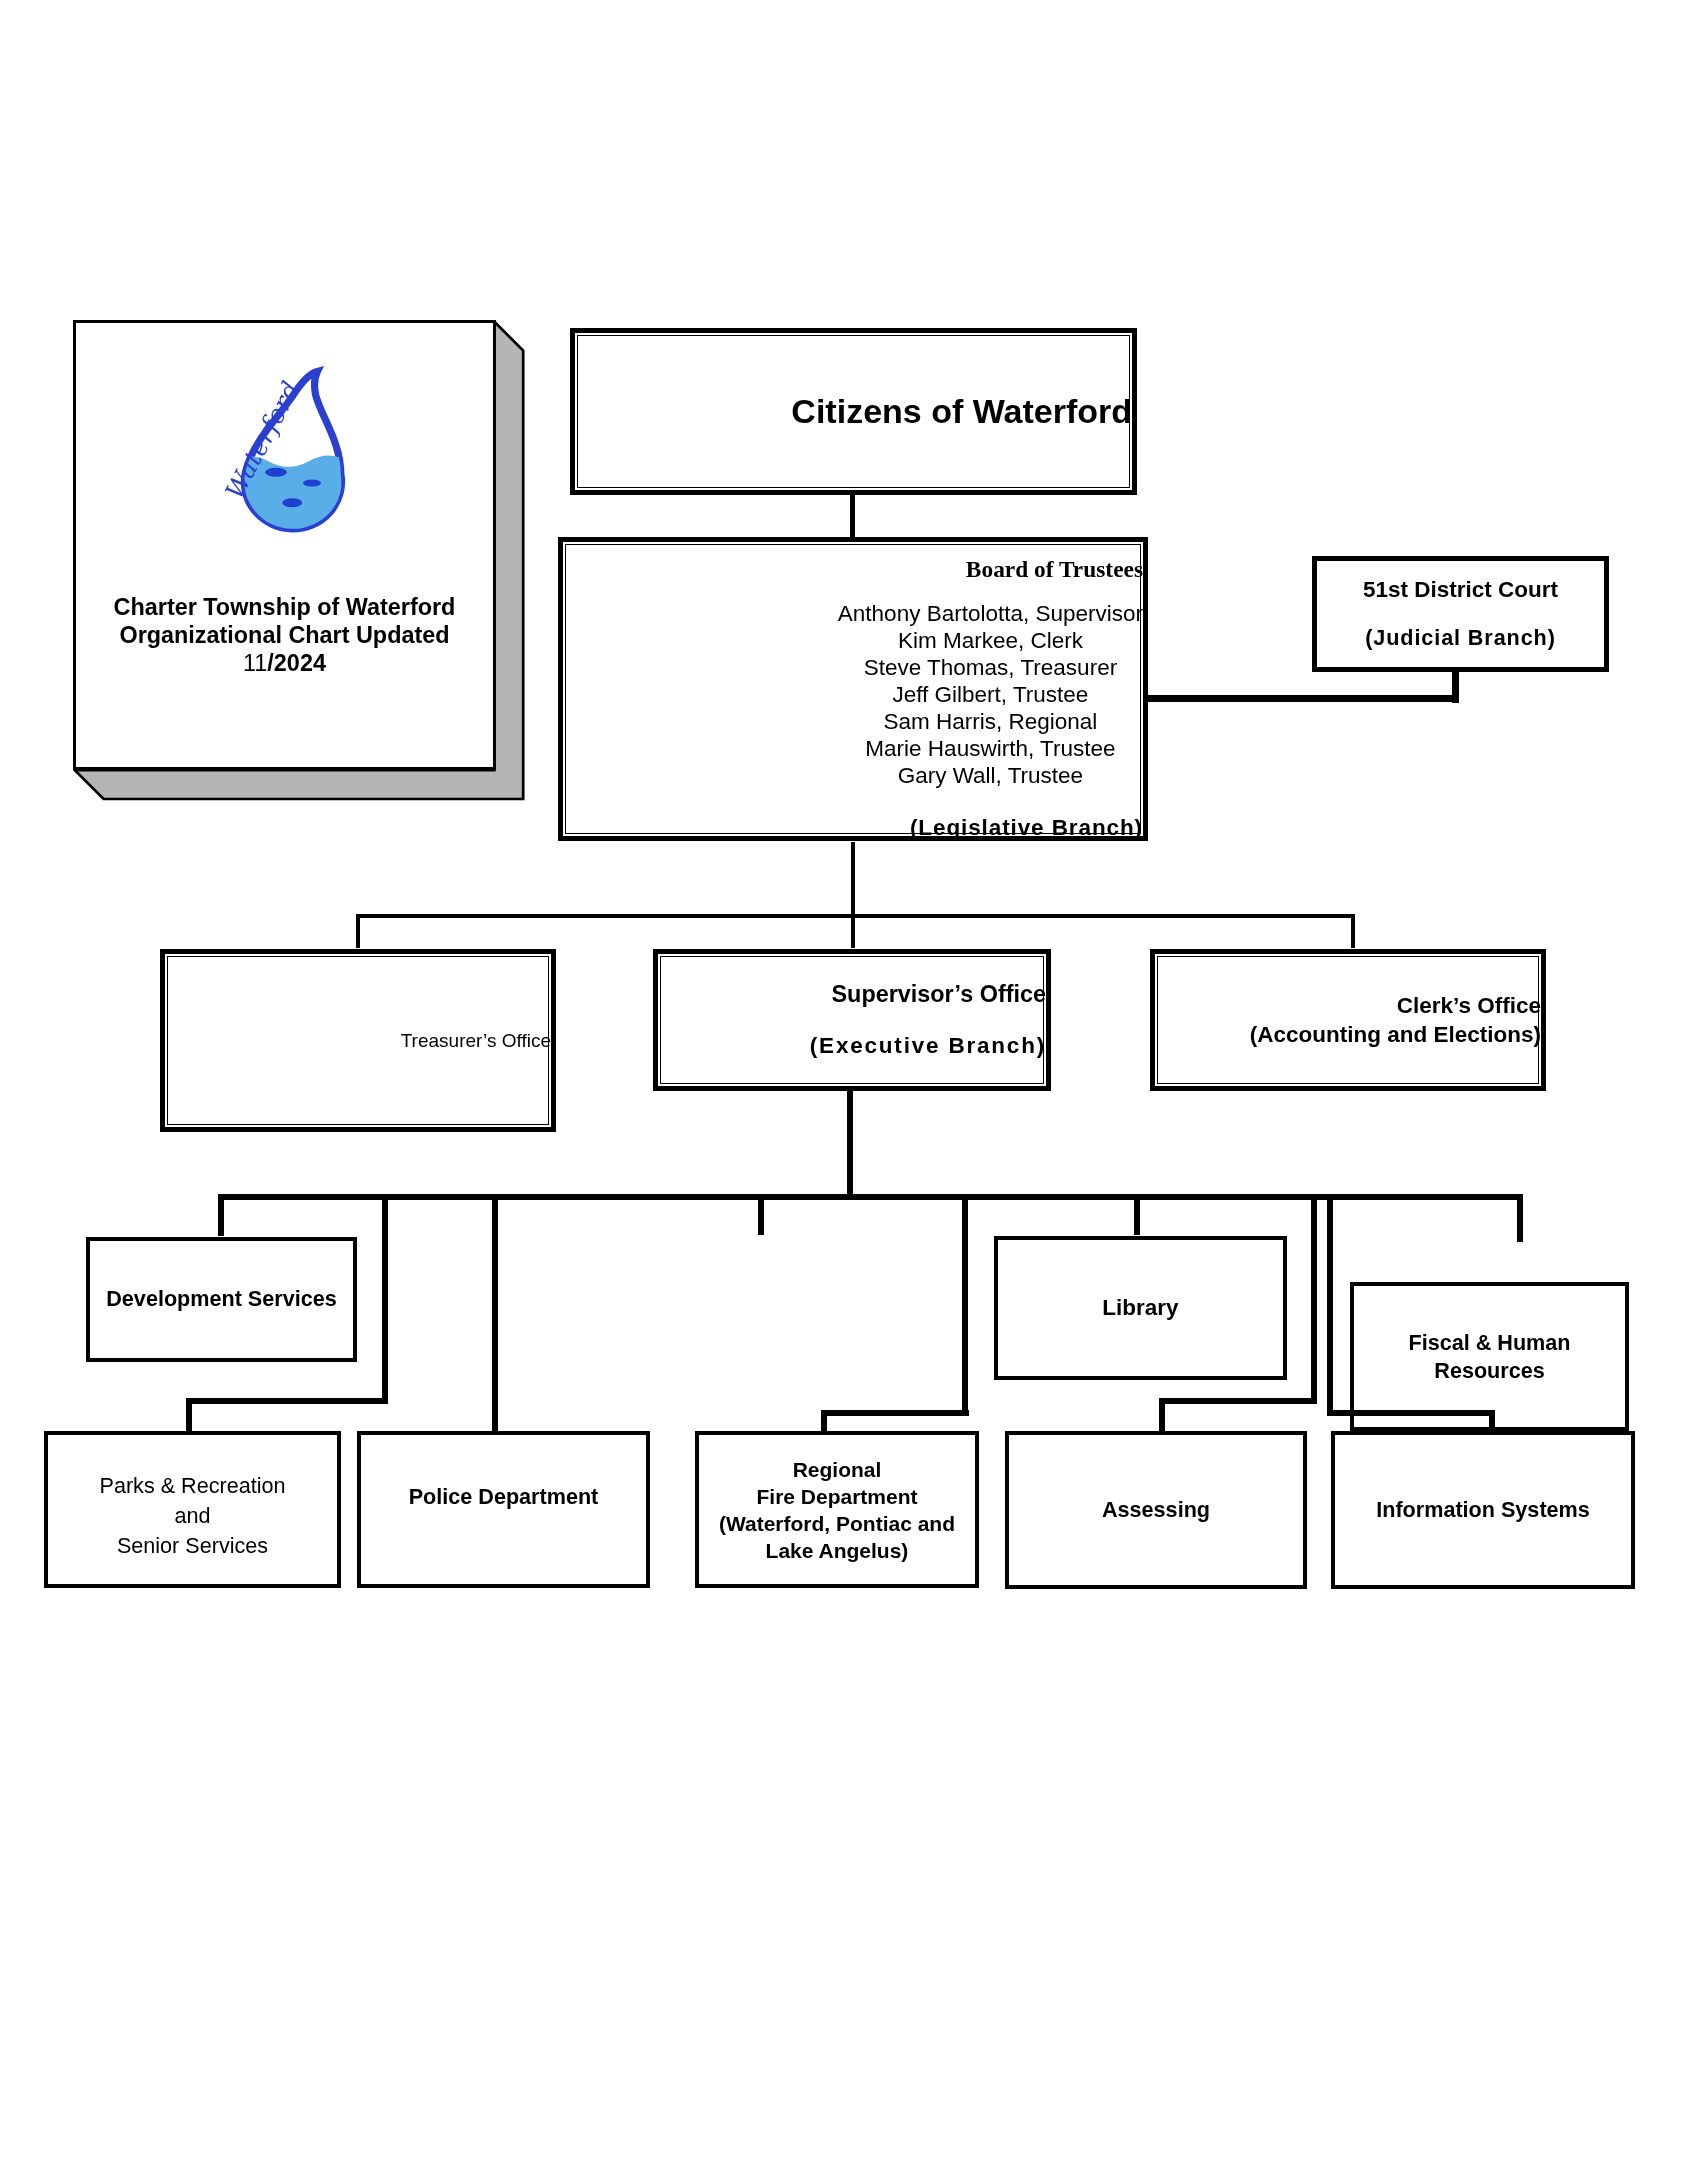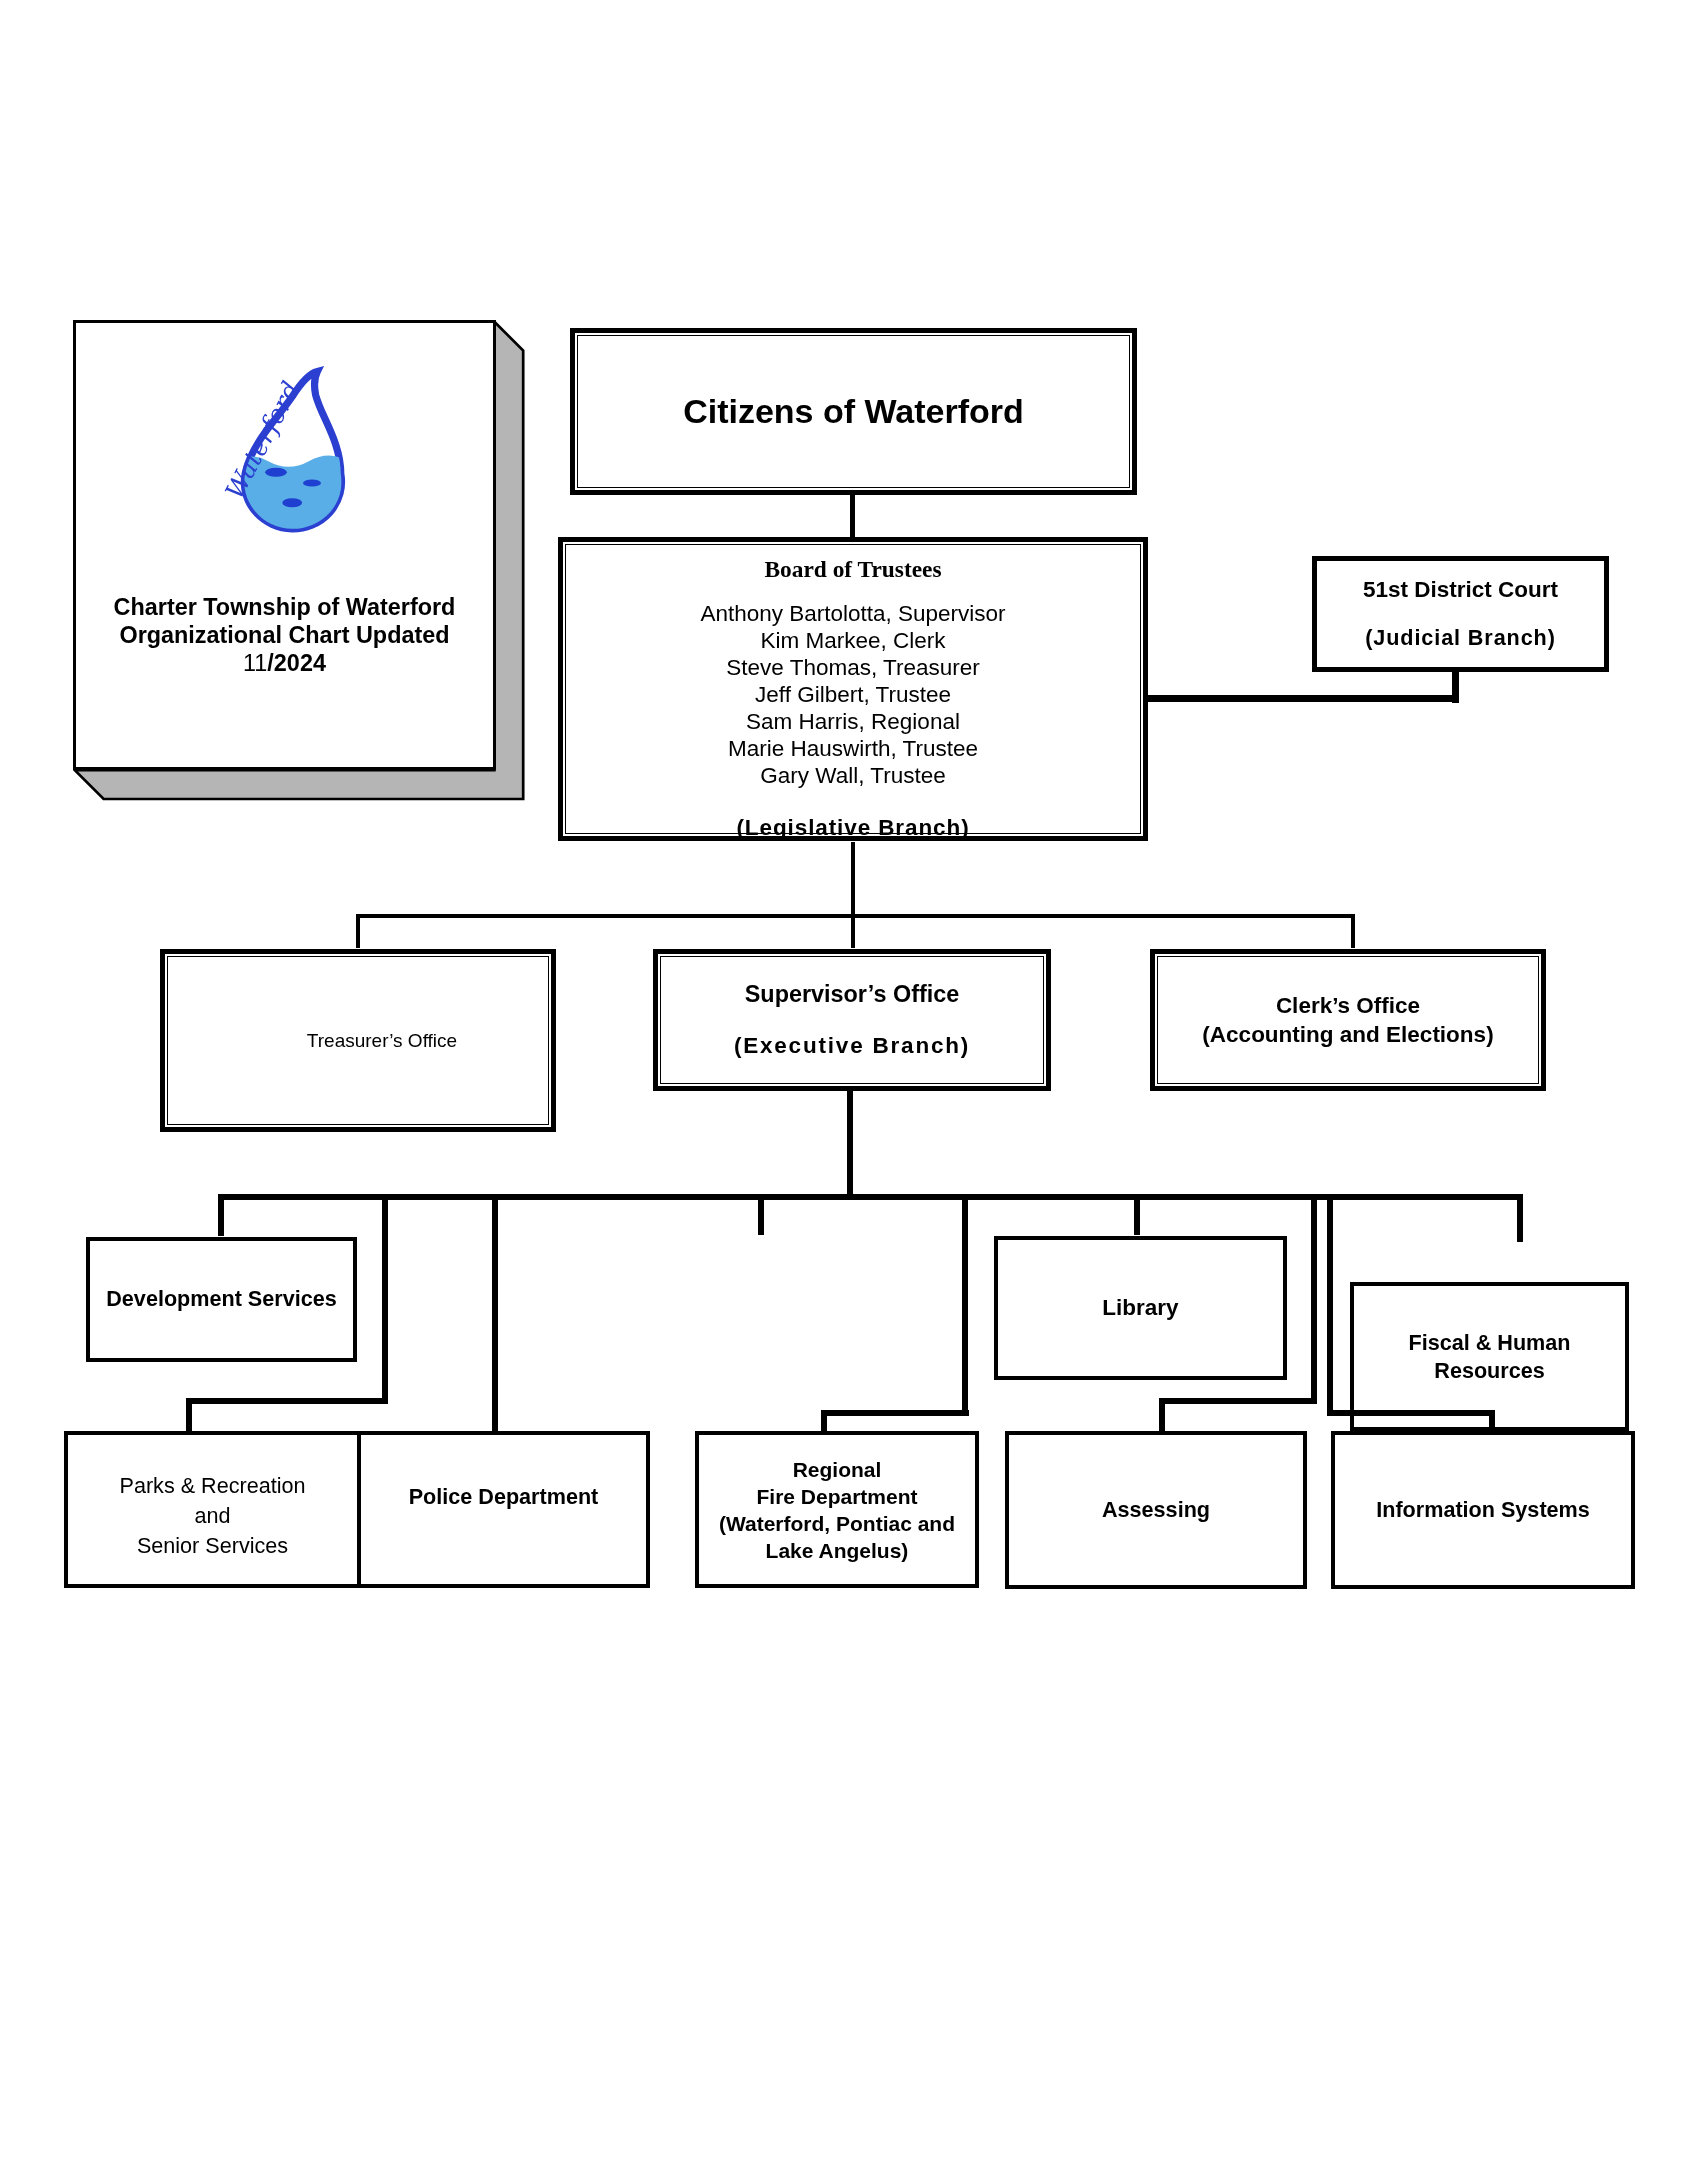--- a/index.html
+++ b/index.html
@@ -7,21 +7,21 @@
     position:relative;width:1683px;height:2178px;background:#ffffff;overflow:hidden;
     font-family:"Liberation Sans","DejaVu Sans",sans-serif;color:#000;
   }
   .node{
     position:absolute;background:#fff;box-sizing:border-box;
     display:flex;flex-direction:column;align-items:center;justify-content:center;
     text-align:center;line-height:1.25;
   }
   .single{border:4.5px solid #000;}
   .single-thick{border:5.4px solid #000;}
-  .double{border:5.4px solid #000;}
+  .double{border:5.4px solid #000;align-items:flex-end;}
   .double::after{content:"";position:absolute;inset:1.8px;border:1.8px solid #000;pointer-events:none;}
   .vline,.hline{position:absolute;background:#000;}
   .b{font-weight:bold;}
   .n{font-weight:normal;}
   .ls1{letter-spacing:0.9px;}
   .ls2{letter-spacing:1.8px;}
   #logo-shadow{position:absolute;left:73px;top:320px;z-index:1;}
   #logo-box{z-index:2;border:3.6px solid #000;justify-content:flex-start;padding-top:43px;}
   #logo-box .title-lines{margin-top:56px;font-size:23.4px;font-weight:bold;line-height:28px;}
   .board-members{font-size:22.5px;font-weight:normal;line-height:27px;}
@@ -102,21 +102,21 @@
 
   <div class="node single" style="left:994px;top:1236px;width:293px;height:144px;font-size:22.5px;">
     <span class="b">Library</span>
   </div>
 
   <div class="node single" style="left:1350px;top:1242px;width:279px;height:149px;font-size:21.6px;line-height:28px;margin-top:40px;">
     <div class="b">Fiscal &amp; Human</div>
     <div class="b">Resources</div>
   </div>
 
-  <div class="node single" style="left:44px;top:1431px;width:297px;height:157px;font-size:21.6px;line-height:30px;padding-top:12.6px;margin-left:20px;">
+  <div class="node single" style="left:44px;top:1431px;width:297px;height:157px;font-size:21.6px;line-height:30px;padding-top:12.6px;">
     <div class="n">Parks &amp; Recreation</div>
     <div class="n">and</div>
     <div class="n">Senior Services</div>
   </div>
 
   <div class="node single" style="left:357px;top:1431px;width:293px;height:157px;font-size:21.6px;">
     <span class="b" style="margin-bottom:25px;">Police Department</span>
   </div>
 
   <div class="node single" style="left:695px;top:1431px;width:284px;height:157px;font-size:21px;line-height:27px;">

